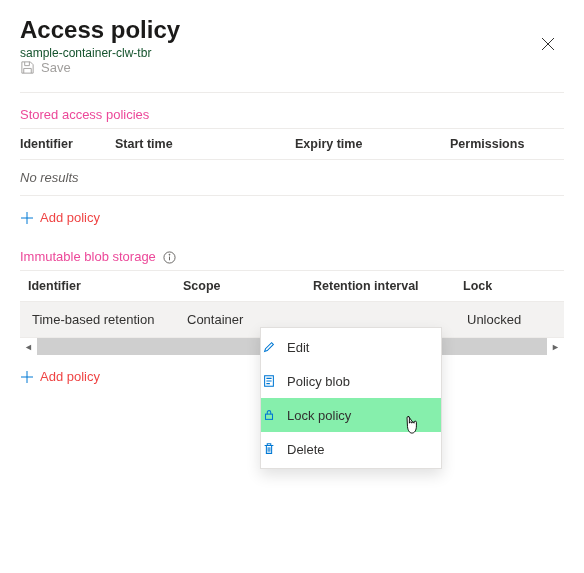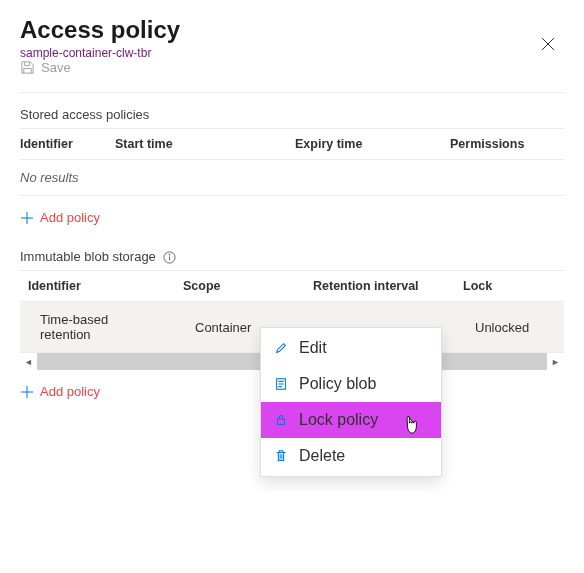--- a/index.html
+++ b/index.html
@@ -12,43 +12,43 @@
     background: #fff;
     overflow: hidden;
   }
   .panel {
     position: relative;
     width: 584px; height: 573px;
     padding: 16px 20px;
   }
   .header-row { display: flex; justify-content: space-between; align-items: flex-end; }
   .title { font-size: 24px; font-weight: 600; color: #1b1a19; margin: 0; }
-  .subtitle { font-size: 12px; color: #701a75; margin-top: 2px; }
+  .subtitle { font-size: 12px; color: #14532d; margin-top: 2px; }
   .close-btn { width: 32px; height: 32px; display: flex; align-items: center; justify-content: center; cursor: pointer; color:#323130; }
   .toolbar { padding-bottom: 8px; }
   .save-btn { display: inline-flex; align-items: center; gap: 6px; color: #a19f9d; cursor: default; font-size: 13px; }
   .save-btn svg { stroke: #a19f9d; }
   .divider { border: none; border-top: 1px solid #edebe9; margin: 6px 0 0 0; }
-  .section-title { font-size: 13px; color: #404040; margin-top: 14px; margin-bottom: 6px; font-weight: 400; }
+  .section-title { font-size: 13px; color: #ec4899; margin-top: 14px; margin-bottom: 6px; font-weight: 400; }
   .section-title .info { margin-left: 4px; color:#605e5c; display:inline-flex; vertical-align:middle; }
 
   table.grid { width: 100%; border-collapse: collapse; table-layout: fixed; }
   table.grid th { text-align: left; font-weight: 600; font-size: 12.5px; padding: 8px 8px 8px 0; border-top:1px solid #edebe9; border-bottom:1px solid #edebe9; color:#323130; }
   table.grid td { padding: 10px 8px 10px 0; font-size: 13px; color:#605e5c; border-bottom:1px solid #edebe9;font-style:italic; }
   .no-results td { color:#605e5c; }
 
   .add-row { display: inline-flex; align-items: center; gap: 6px; margin-top: 14px; margin-bottom: 10px; color:#ef4444; cursor:pointer; font-size:13px; }
   .add-row svg { stroke:#0078d4; }
 
   .ibs-wrapper { margin-top: 10px; }
   .ibs-scroll { position: relative; }
 
   table.ibs { width: 100%; border-collapse: collapse; table-layout: fixed; }
   table.ibs th { text-align:left; font-weight:600; font-size:12.5px; padding:8px 8px 8px 8px; border-top:1px solid #edebe9; border-bottom:1px solid #edebe9; }
-  table.ibs td { padding:10px 20px; font-size:13px; }
+  table.ibs td { padding:10px 12px; font-size:13px; }
   tr.ibs-row { background:#f3f2f1; }
   tr.ibs-row td { border-bottom:1px solid #edebe9; }
 
   .fake-scroll {
     position: relative;
     height: 17px;
     width: 100%;
     display:flex; align-items:stretch;
     background:#fff;
   }
@@ -61,23 +61,23 @@
     left: 260px; top: 327px;
     width: 182px;
     background:#fff;
     border:1px solid #e1dfdd;
     box-shadow: 0 6px 14px rgba(0,0,0,.12);
     z-index: 20;
     padding: 2px 0;
   }
   .ctx-item {
     display:flex; align-items:center; gap:10px;
-    padding: 9px 12px; cursor:pointer; font-size:16px; color:#323130;
-  }
-  .ctx-item.hover { background:#d946ef; }
+    padding: 9px 0; cursor:pointer; font-size:13px; color:#323130;
+  }
+  .ctx-item.hover { background:#86efac; }
   .ctx-item .ico { width:16px; height:16px; display:flex; align-items:center; justify-content:center; color:#0078d4; }
   .ctx-item.hover .ico { color:#0078d4; }
 
   .cursor {
     position:absolute;
     left: 402px; top: 414px;
     width:18px; height:22px;
     z-index:30;
     pointer-events:none;
   }

